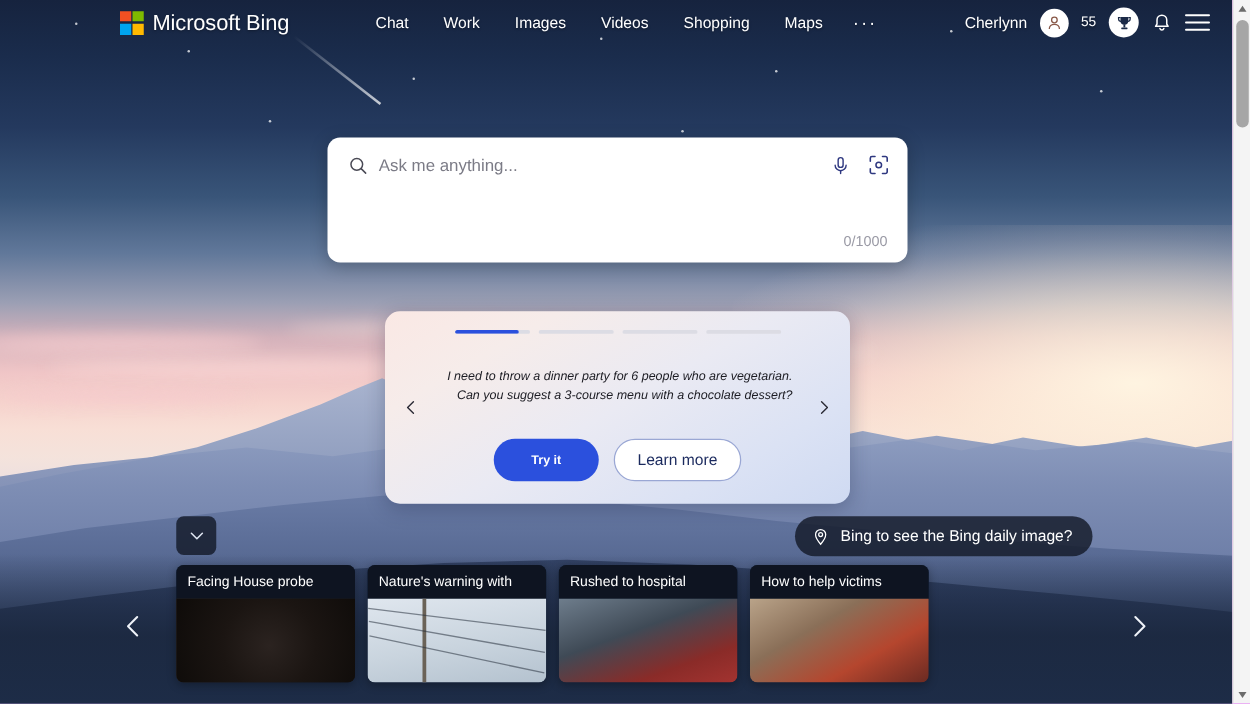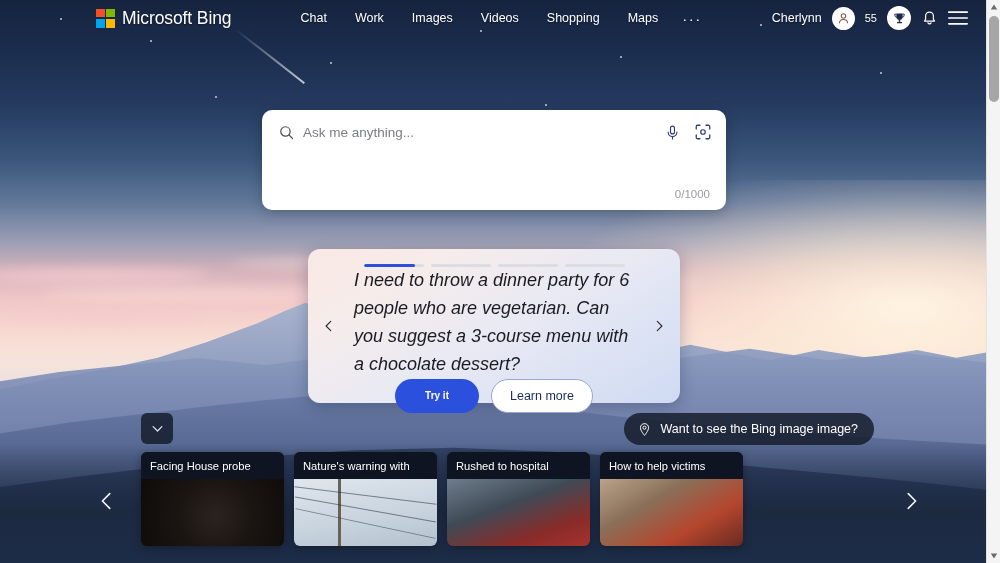--- a/index.html
+++ b/index.html
@@ -149,22 +149,22 @@
     display: flex; flex-direction: column; align-items: center;
   }
   .progress { display: flex; gap: 7px; margin-top: 15px; }
   .seg { width: 60px; height: 3px; border-radius: 2px; background: #dcdce4; overflow: hidden; }
   .seg i { display: block; height: 100%; border-radius: 2px; background: #2b3fa8; }
   .sug-body {
     flex: 1; display: flex; align-items: center; justify-content: center;
     width: 100%; padding: 0 26px;
   }
   .sug-text {
-    font-style: italic; font-size: 18px; line-height: 1.55; color: #1b1b22;
-    text-align: left; max-width: 280px;
+    font-style: italic; font-size: 10px; line-height: 1.55; color: #1b1b22;
+    text-align: right; max-width: 280px;
   }
   .arrow-l, .arrow-r {
     position: absolute; top: 50%; transform: translateY(-50%);
     width: 22px; height: 22px; display: flex; align-items: center; justify-content: center;
     cursor: pointer; color: #2a2a35;
   }
   .arrow-l { left: 10px; } .arrow-r { right: 10px; }
   .sug-actions { display: flex; gap: 12px; margin-bottom: 18px; }
   .btn-try {
     background: #2b50dd; color: #fff; font-size: 10px; font-weight: bold;
@@ -376,21 +376,21 @@
       <button class="btn-try">Try it</button>
       <button class="btn-learn">Learn more</button>
     </div>
   </div>
 
   <div class="daily-pill">
     <svg width="15" height="15" viewBox="0 0 24 24">
       <path d="M12 2.6c-3.6 0-6.5 2.9-6.5 6.5 0 4.9 6.5 12.3 6.5 12.3s6.5-7.4 6.5-12.3c0-3.6-2.9-6.5-6.5-6.5z" fill="none" stroke="#fff" stroke-width="1.6"></path>
       <circle cx="12" cy="9.1" r="2.5" fill="none" stroke="#fff" stroke-width="1.6"></circle>
     </svg>
-    <span>Want to see the Bing image image?</span>
+    <span>Bing to see the Bing daily image?</span>
   </div>
 
   <div class="expand-btn">
     <svg width="15" height="15" viewBox="0 0 24 24">
       <polyline points="5,9 12,16 19,9" fill="none" stroke="#dfe6f2" stroke-width="2" stroke-linecap="round" stroke-linejoin="round"></polyline>
     </svg>
   </div>
 
   <div class="car-left">
     <svg width="22" height="22" viewBox="0 0 24 24">

